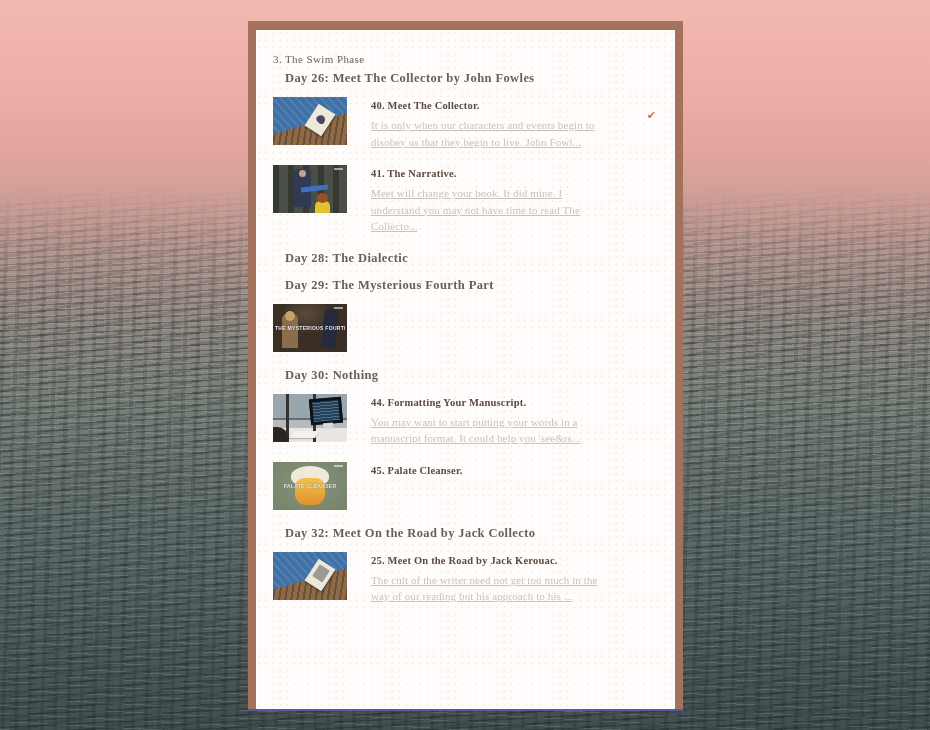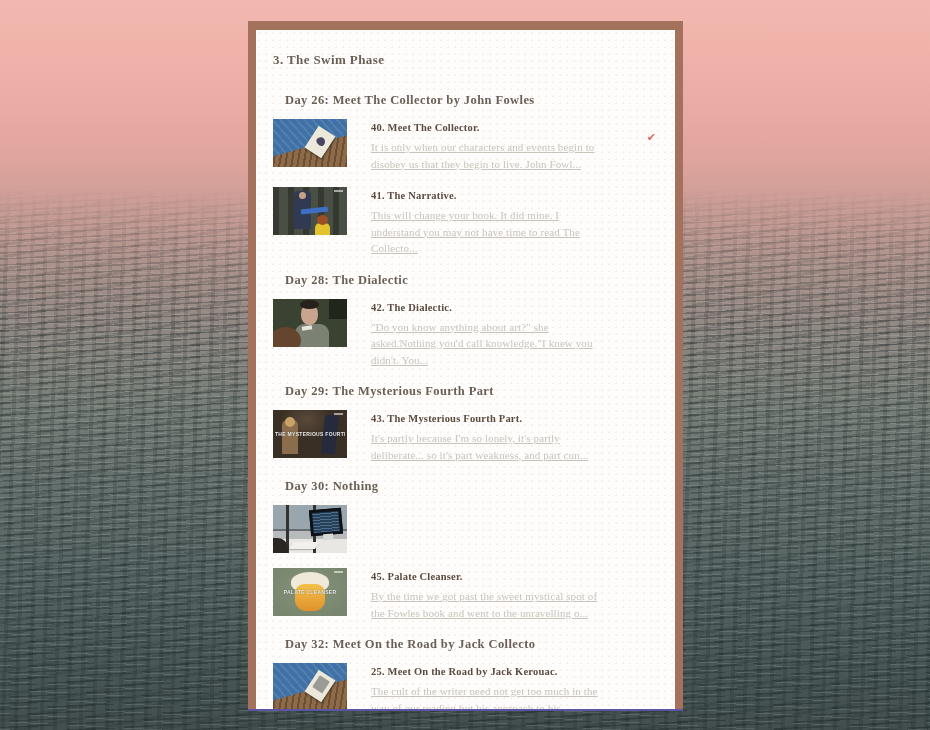--- a/index.html
+++ b/index.html
@@ -28,22 +28,22 @@
     border-bottom:2px solid #5c55a6;
   }
   .card {
     width:100%; height:100%; overflow:hidden;
     background-color:#fefdfc;
     background-image: radial-gradient(rgba(205,158,148,.16) 1px, transparent 1px);
     background-size:7px 7px;
   }
   .card-content { padding:21px 17px 0 17px; }
   .section-title {
-    font-size:13px; line-height:17px; font-weight:700; letter-spacing:.4px;
-    color:#6a5f55; margin:0 0 24px 0;
+    font-size:11px; line-height:17px; font-weight:400; letter-spacing:.4px;
+    color:#6a5f55; margin:0 0 2px 0;
   }
   .day-heading {
     font-size:12.5px; line-height:17px; font-weight:700; letter-spacing:.4px;
     color:#6a5f55; margin:0 0 10px 12px;
   }
   .lesson-row { display:flex; align-items:flex-start; margin:0 0 15px 0; min-height:48px; }
   .thumb {
     position:relative; width:74px; height:48px; flex:0 0 74px;
     overflow:hidden; margin-right:24px; background:#555;
   }
@@ -147,70 +147,58 @@
 
       <div class="lesson-row">
         <div class="thumb t-narrative">
           <span class="man"></span>
           <span class="bluebar"></span>
           <span class="woman"></span>
           <span class="corner-mark"></span>
         </div>
         <div class="lesson-text">
           <div class="lesson-title">41. The Narrative.</div>
-          <div class="lesson-desc">This will change your book. It did mine. I understand you may not have time to read The Collecto...</div>
+          <div class="lesson-desc">Meet will change your book. It did mine. I understand you may not have time to read The Collecto...</div>
         </div>
       </div>
 
       <h2 class="day-heading">Day 28: The Dialectic</h2>
-      <div class="lesson-row">
-        <div class="thumb t-dialectic">
-          <span class="face"></span>
-          <span class="sweater"></span>
-          <span class="herhair"></span>
-        </div>
-        <div class="lesson-text">
-          <div class="lesson-title">42. The Dialectic.</div>
-          <div class="lesson-desc">"Do you know anything about art?" she asked.Nothing you'd call knowledge."I knew you didn't. You...</div>
-        </div>
-      </div>
 
       <h2 class="day-heading">Day 29: The Mysterious Fourth Part</h2>
       <div class="lesson-row">
         <div class="thumb t-fourth">
           <span class="fwoman"></span>
           <span class="fman"></span>
           <span class="overlay-text">THE MYSTERIOUS FOURTH PART</span>
           <span class="corner-mark"></span>
         </div>
-        <div class="lesson-text">
-          <div class="lesson-title">43. The Mysterious Fourth Part.</div>
-          <div class="lesson-desc">It's partly because I'm so lonely, it's partly deliberate... so it's part weakness, and part cun...</div>
-        </div>
       </div>
 
       <h2 class="day-heading">Day 30: Nothing</h2>
       <div class="lesson-row">
         <div class="thumb t-desk">
           <span class="monitor"></span>
           <span class="keyboard"></span>
           <span class="darkblob"></span>
+        </div>
+        <div class="lesson-text">
+          <div class="lesson-title">44. Formatting Your Manuscript.</div>
+          <div class="lesson-desc">You may want to start putting your words in a manuscript format. It could help you 'see&amp;rs...</div>
         </div>
       </div>
 
       <div class="lesson-row">
         <div class="thumb t-palate">
           <span class="foam"></span>
           <span class="beer"></span>
           <span class="overlay-text">PALATE CLEANSER</span>
           <span class="corner-mark"></span>
         </div>
         <div class="lesson-text">
           <div class="lesson-title">45. Palate Cleanser.</div>
-          <div class="lesson-desc">By the time we got past the sweet mystical spot of the Fowles book and went to the unravelling o...</div>
         </div>
       </div>
 
       <h2 class="day-heading">Day 32: Meet On the Road by Jack Collecto</h2>
       <div class="lesson-row">
         <div class="thumb t-pool variant-photo">
           <span class="deck"></span>
           <span class="book"></span>
         </div>
         <div class="lesson-text">

